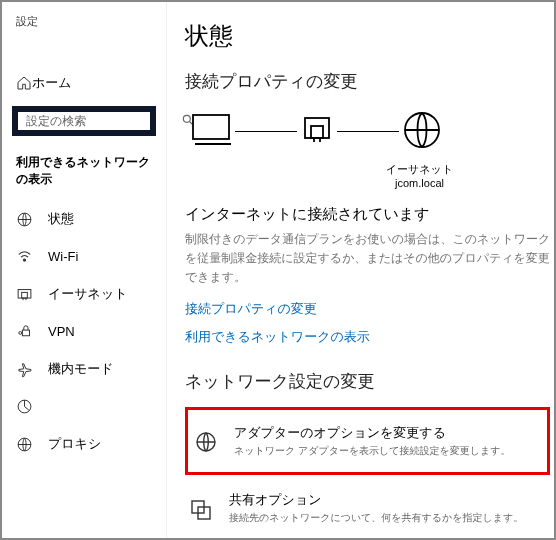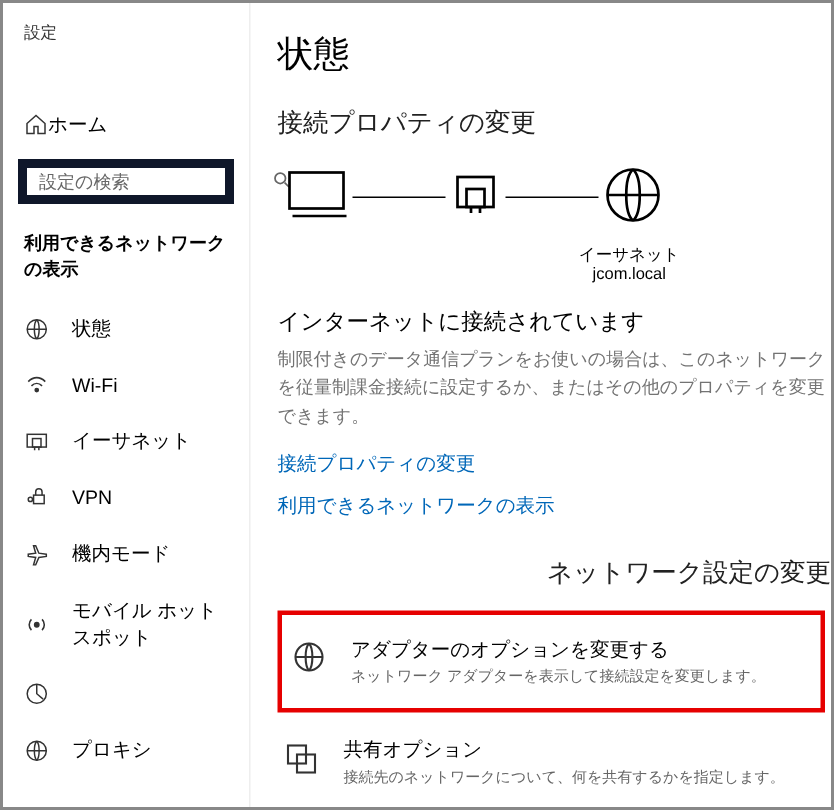--- a/index.html
+++ b/index.html
@@ -116,28 +116,27 @@
 .linklike {
   color: #0067b8;
   font-size: 13px;
   margin-bottom: 10px;
   cursor: pointer;
   display: inline-block;
 }
 .settings-section h2 {
   margin-top: 14px;
   margin-bottom: 14px;
-  text-align: right;
 }
 .option-row {
   display: flex;
   gap: 14px;
   padding: 10px 4px;
   cursor: pointer;
-  align-items: flex-start;
+  align-items: center;
 }
 .option-row .icon { width: 26px; flex-shrink:0; padding-top:2px; }
 .option-text .title { font-size: 13px; margin-bottom: 2px; }
 .option-text .subtitle { font-size: 10px; color: #666; }
 .highlight-box {
   border: 3px solid #e60000;
   padding: 4px 2px;
   margin-right: 4px;
   margin-bottom: 6px;
 }
@@ -210,29 +209,20 @@
         </span>
       <span>VPN</span>
     </div>
     <div class="nav-item">
       <span class="icon">
           <svg width="17" height="17" viewBox="0 0 24 24" fill="none" stroke="#333" stroke-width="1.4">
             <path d="M21 12l-7-1-3-7h-2l2 7-7 1v2l7 1-2 7h2l3-7 7-1z"></path>
           </svg>
         </span>
       <span>機内モード</span>
-    </div>
-    <div class="nav-item">
-      <span class="icon">
-          <svg width="17" height="17" viewBox="0 0 24 24" fill="none" stroke="#333" stroke-width="1.5">
-            <circle cx="12" cy="12" r="2" fill="#333"></circle>
-            <path d="M7 7a7 7 0 000 10M17 7a7 7 0 010 10"></path>
-          </svg>
-        </span>
-      <span>モバイル ホットスポット</span>
     </div>
     <div class="nav-item">
       <span class="icon">
           <svg width="17" height="17" viewBox="0 0 24 24" fill="none" stroke="#333" stroke-width="1.4">
             <circle cx="12" cy="12" r="9"></circle>
             <path d="M12 3v9l6 5"></path>
           </svg>
         </span>
     </div>
     <div class="nav-item">

